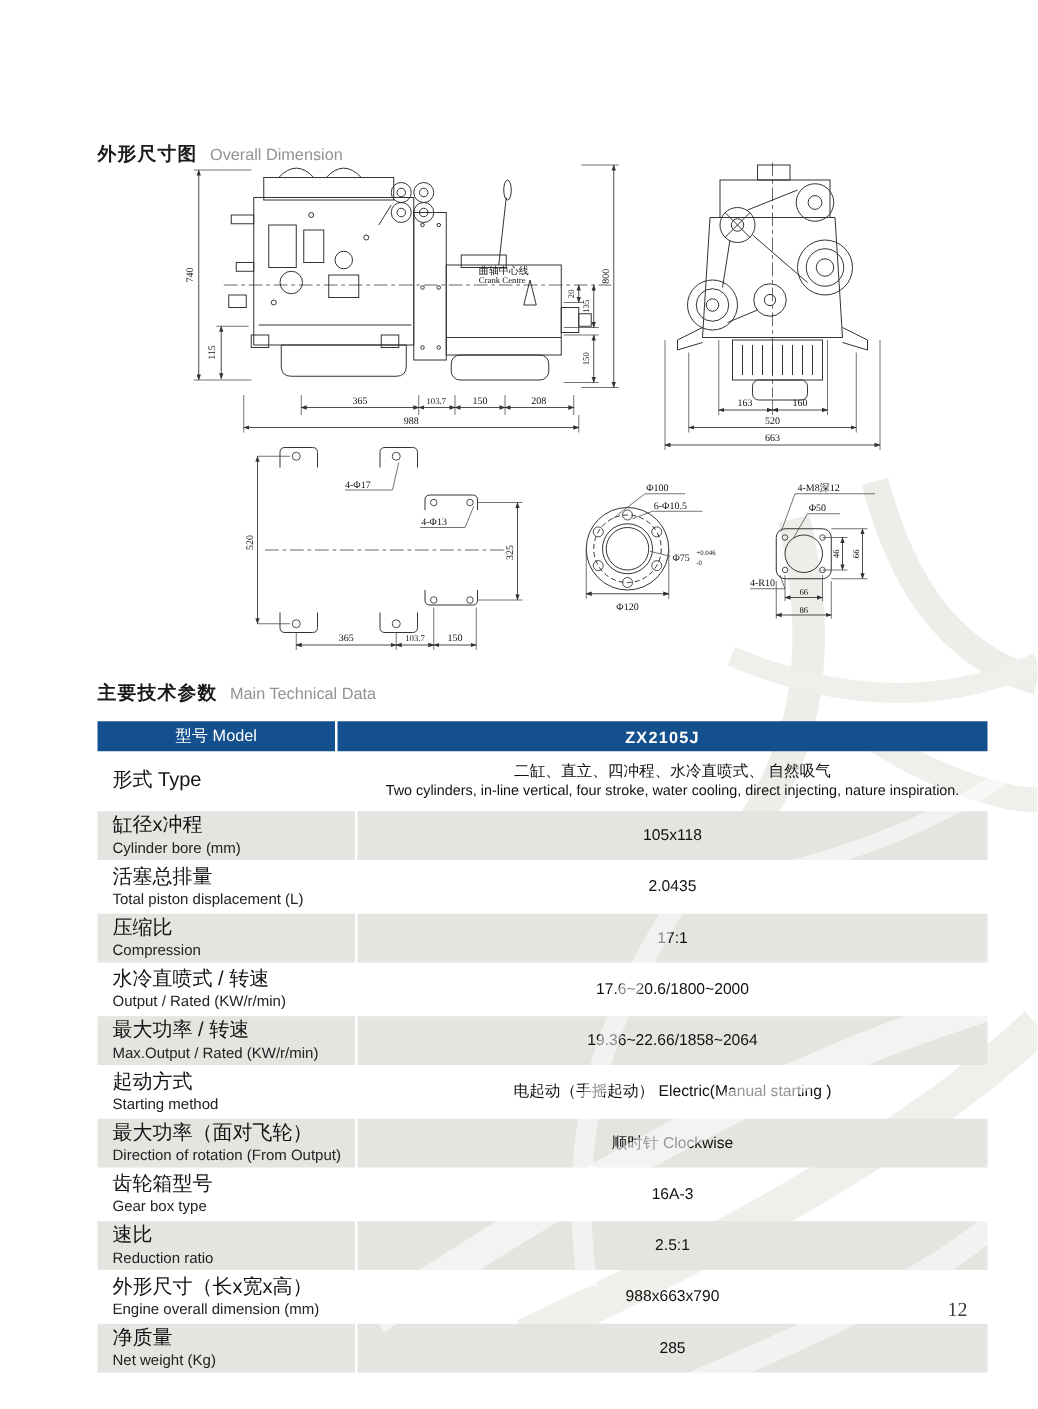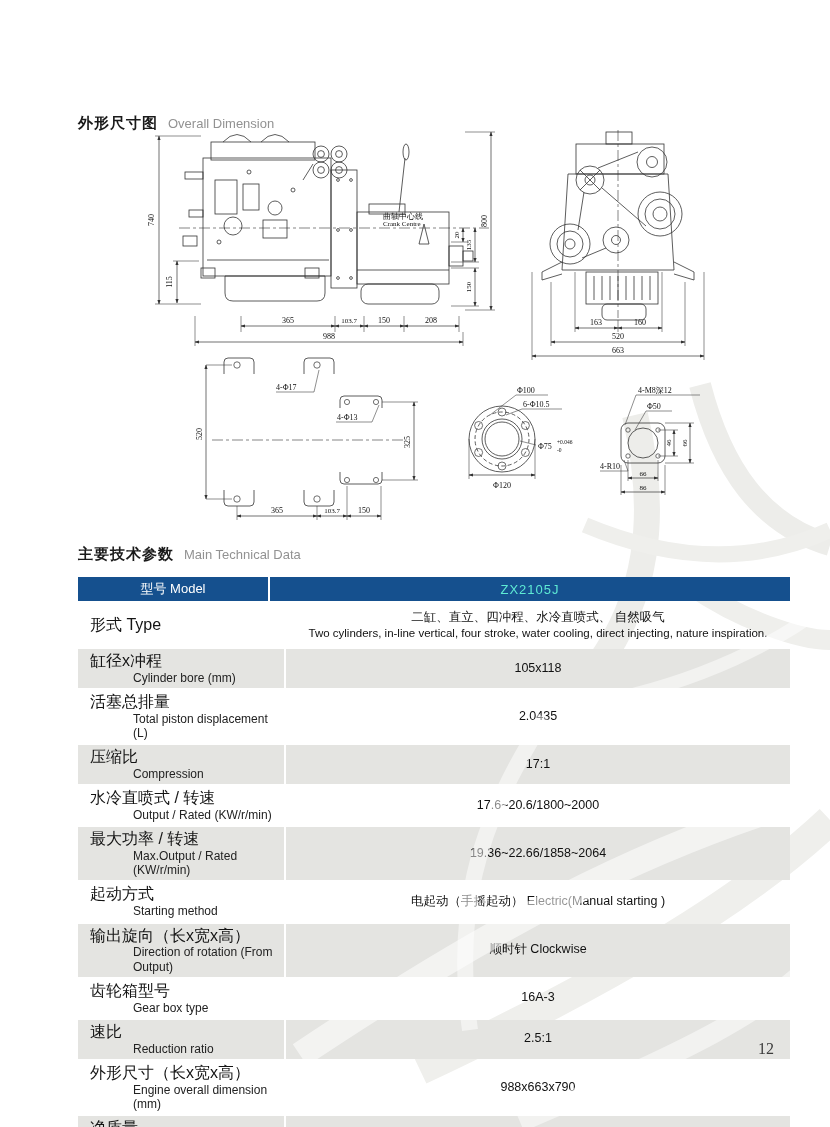--- a/index.html
+++ b/index.html
@@ -23,31 +23,31 @@
   .cl{stroke:#333;stroke-width:0.6;fill:none;stroke-dasharray:11 3 3 3;}
   .dt{font-family:"Liberation Serif",serif;font-size:8px;fill:#111;}
   .dts{font-family:"Liberation Serif",serif;font-size:7px;fill:#111;}
   .dtt{font-family:"Liberation Serif",serif;font-size:5.5px;fill:#111;}
   .hole{stroke:#333;stroke-width:0.7;fill:none;}
 
   .dtable{position:absolute;left:78px;top:577px;width:712px;z-index:1;}
   .thead{display:flex;margin-bottom:2px;}
   .th-l{width:190px;margin-right:2px;height:24px;background:#15508e;color:#fff;
         font-weight:normal;font-size:13px;display:flex;align-items:center;justify-content:center;}
-  .th-r{flex:1;height:24px;background:#15508e;color:#5eead4;font-weight:normal;font-size:13px;
+  .th-r{flex:1;height:24px;background:#15508e;color:#ffffff;font-weight:bold;font-size:13px;
         display:flex;align-items:center;justify-content:center;letter-spacing:1px;}
   .trow{display:flex;margin-bottom:2px;min-height:31px;}
   .trow.tall{min-height:44px;}
   .tl{width:190px;margin-right:2px;padding:3px 4px 3px 12px;display:flex;flex-direction:column;
       justify-content:center;line-height:1.18;}
   .tv{flex:1;display:flex;flex-direction:column;justify-content:center;align-items:center;
       text-align:center;padding:3px 8px;line-height:1.25;}
   .tbody .trow:nth-child(even) .tl,.tbody .trow:nth-child(even) .tv{background:#e4e4e1;}
   .lab-cn{font-size:16px;color:#141414;}
-  .lab-en{font-size:12px;color:#222;margin-left:43px;}
+  .lab-en{font-size:12px;color:#222;}
   .lab-en:empty{display:none;}
   .v1{font-size:12.5px;color:#111;}
   .v2{font-size:11.5px;color:#111;}
   .v2:empty{display:none;}
 
   .pagenum{position:absolute;left:758px;top:1040px;font-family:"Liberation Serif",serif;
            font-size:16px;color:#3c3c3c;z-index:1;}
 </style>
 </head>
 <body>
@@ -446,21 +446,21 @@
             <div class="lab-en">Starting method</div>
           </div>
           <div class="tv">
             <div class="v1">电起动（手摇起动） Electric(Manual starting )</div>
 
           </div>
         </div>
 
         <div class="trow">
           <div class="tl">
-            <div class="lab-cn">输出旋向（长x宽x高）</div>
+            <div class="lab-cn">最大功率（面对飞轮）</div>
             <div class="lab-en">Direction of rotation (From Output)</div>
           </div>
           <div class="tv">
             <div class="v1">顺时针  Clockwise</div>
 
           </div>
         </div>
 
         <div class="trow">
           <div class="tl">

